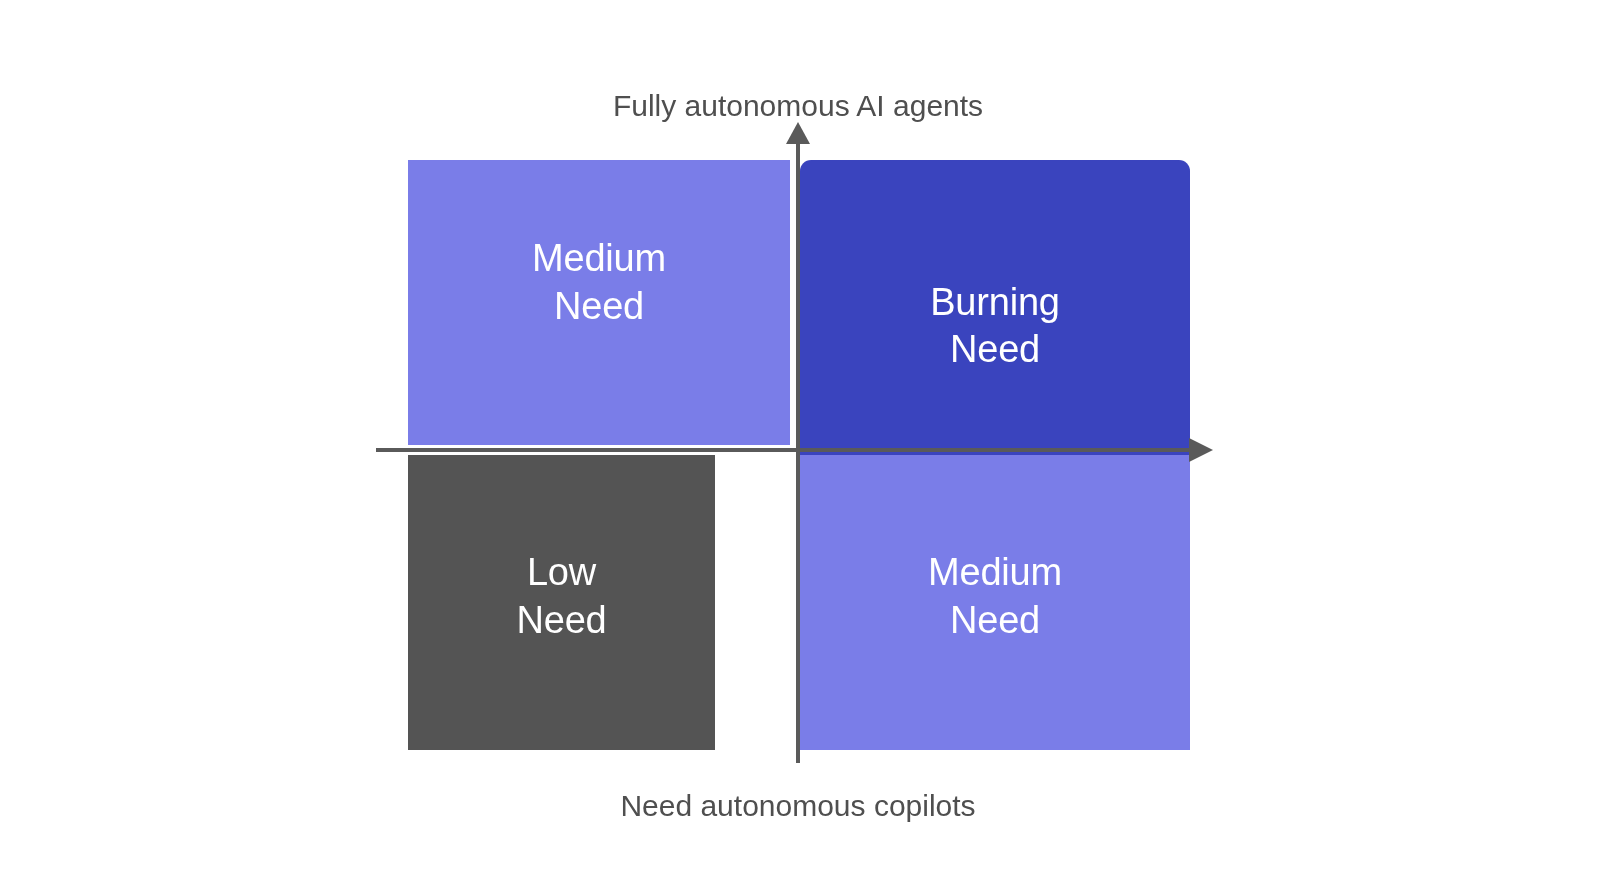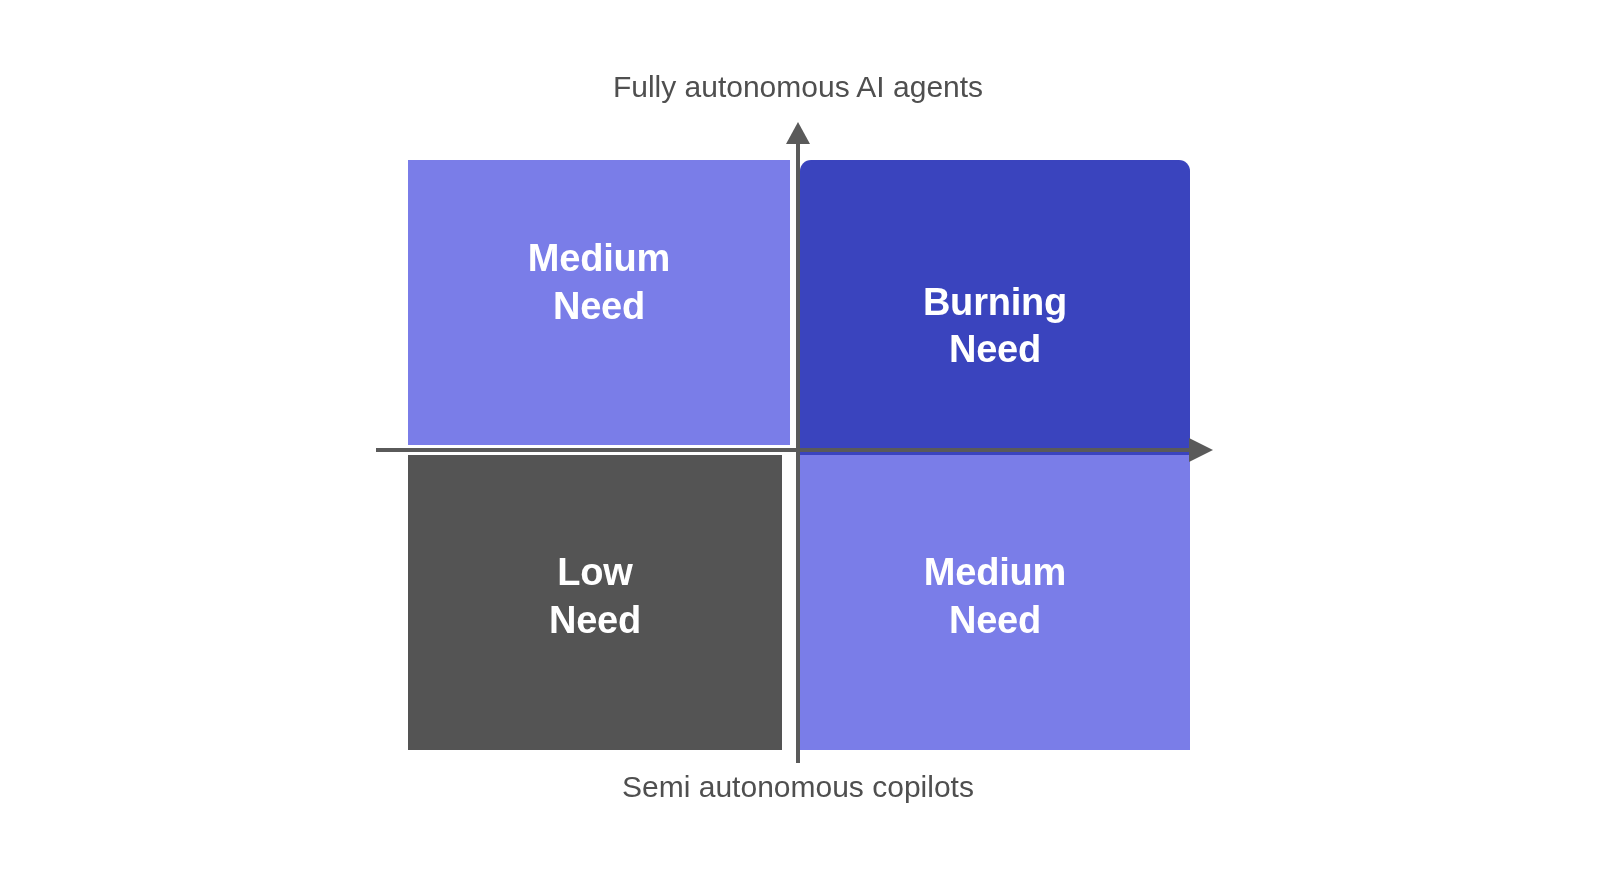--- a/index.html
+++ b/index.html
@@ -25,21 +25,21 @@
   
   .quadrant {
     position: absolute;
     display: flex;
     align-items: center;
     justify-content: center;
     box-sizing: border-box;
   }
   .quad-label {
     color: #ffffff;
-    font-weight: bold;
+    font-weight: normal;
     font-size: 38px;
     line-height: 1.24;
     text-align: center;
     letter-spacing: -0.2px;
     white-space: pre-line;
   }
 
   #quad-top-left {
     left: 408px;
     top: 160px;
@@ -49,21 +49,21 @@
   #quad-top-right {
     left: 800px;
     top: 160px;
     width: 390px;
     height: 362px;
     border-radius: 11px;
   }
   #quad-bottom-left {
     left: 408px;
     top: 455px;
-    width: 374px;
+    width: 307px;
     height: 295px;
   }
   #quad-bottom-right {
     left: 800px;
     top: 455px;
     width: 390px;
     height: 295px;
   }
 
   
@@ -112,20 +112,21 @@
 
   
   .axis-label {
     position: absolute;
     color: #4f4f4f;
     font-size: 30px;
     font-weight: 400;
     line-height: 1.25;
     text-align: center;
     white-space: pre-line;
+    margin-top: 19px;
   }
   #label-top {
     left: 498px;
     top: 68px;
     width: 600px;
   }
   #label-bottom {
     left: 498px;
     top: 768px;
     width: 600px;
@@ -166,17 +167,17 @@
 Need</div>
   </div>
 
   <div id="axis-horizontal" style="background-color: rgb(90, 90, 90);"></div>
   <div id="axis-vertical" style="background-color: rgb(90, 90, 90);"></div>
   <div id="arrow-up" style="border-bottom-color: rgb(90, 90, 90);"></div>
   <div id="arrow-right" style="border-left-color: rgb(90, 90, 90);"></div>
 
   <div class="axis-label" id="label-top" style="color: rgb(79, 79, 79);">Fully autonomous AI agents</div>
 
-  <div class="axis-label" id="label-bottom" style="color: rgb(79, 79, 79);">Semi autonomous copilots</div>
+  <div class="axis-label" id="label-bottom" style="color: rgb(79, 79, 79);">Need autonomous copilots</div>
 
 
 
 </div>
 
 </body></html>

